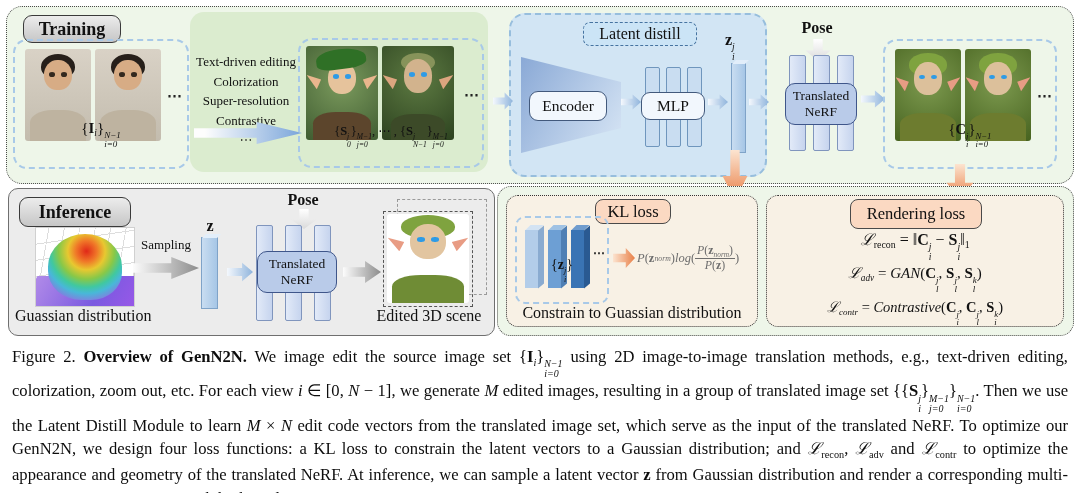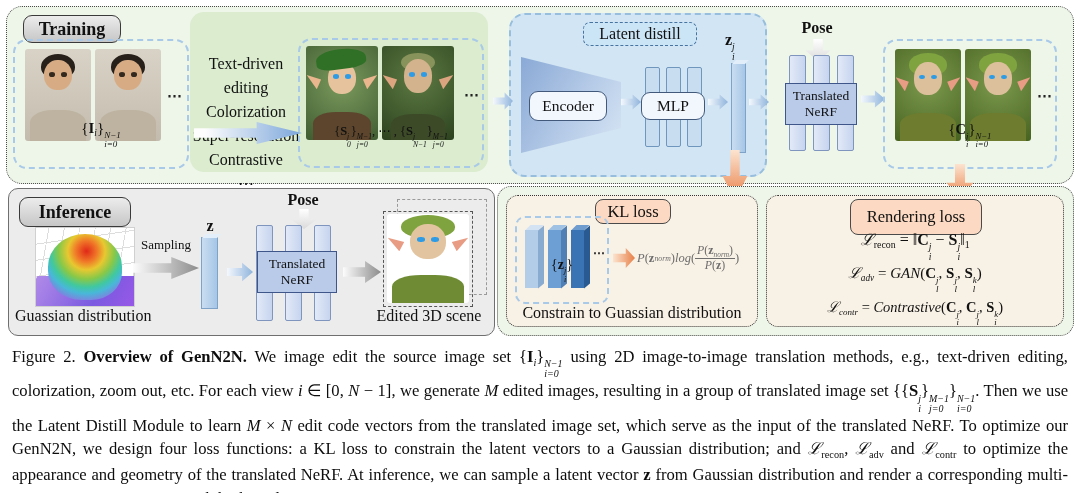--- a/index.html
+++ b/index.html
@@ -17,21 +17,21 @@
 
   
   .pill{position:absolute;display:flex;align-items:center;justify-content:center;
         border-radius:9px;box-sizing:border-box;}
   .pill.gray{background:linear-gradient(180deg,#ececec,#c6c6c6);border:1.6px solid #3a3a3a;
              font-weight:bold;font-size:18px;}
   .pill.greenlab{background:#e6f3da;border:1.3px dashed #4a4a4a;border-radius:7px;font-size:16px;}
   .pill.bluelab{background:#cbe4f6;border:1.3px dashed #4673a0;border-radius:7px;font-size:16px;}
   .pill.peach{background:#fbd9c2;border:1.4px solid #4a4a4a;border-radius:8px;font-size:16.5px;}
   .pill.node{background:#f2f7fd;border:1.4px solid #42597c;border-radius:9px;font-size:15.5px;}
-  .pill.nerf{background:#b9cbe9;border:1.5px solid #3f568a;border-radius:0;
+  .pill.nerf{background:#b9cbe9;border:1.5px solid #3f568a;border-radius:10px;
              font-size:13.5px;flex-direction:column;line-height:1.15;}
 
   
   .dash-box{position:absolute;border:2px dashed #a8c9e8;border-radius:14px;box-sizing:border-box;}
   .mathlab{position:absolute;bottom:18px;left:0;right:0;text-align:center;}
   .dots{position:absolute;font-weight:bold;font-size:15px;color:#222;letter-spacing:1px;}
 
   
   .ar-r{clip-path:polygon(0 32%,58% 32%,58% 8%,100% 50%,58% 92%,58% 68%,0 68%);}
   .ar-d{clip-path:polygon(32% 0,68% 0,68% 52%,98% 52%,50% 100%,2% 52%,32% 52%);}
@@ -116,21 +116,21 @@
 
   
   .msub{font-size:0.62em;vertical-align:-0.35em;}
   .mst{display:inline-flex;flex-direction:column;align-items:flex-start;vertical-align:-0.55em;
        line-height:1;font-size:0.6em;font-style:italic;}
   .frac{display:inline-flex;flex-direction:column;align-items:center;vertical-align:-0.95em;
         line-height:1.1;font-size:0.95em;}
   .frac .num{padding:0 2px;border-bottom:1px solid currentColor;}
   .frac .den{padding:0 2px;}
 
-  .methods{position:absolute;text-align:center;font-size:16px;line-height:1.5;}
+  .methods{position:absolute;text-align:center;font-size:13px;line-height:1.5;}
   .txt{position:absolute;}
   .caption{position:absolute;left:12px;top:345px;width:1056px;font-size:16.6px;
            line-height:1.43;text-align:justify;color:#0d0d0d;}
 </style>
 </head>
 <body>
 
 <div class="page">
 
   <div class="strip">
@@ -344,21 +344,21 @@
           <span class="frac">
             <span class="num"><span style="font-style: italic;">P</span><span>(</span><span style="font-weight: bold;">z</span><span class="msub" style="font-style: italic;">norm</span><span>)</span></span>
             <span class="den"><span style="font-style: italic;">P</span><span>(</span><span style="font-weight: bold;">z</span><span>)</span></span>
           </span>
           <span>)</span>
         </div>
       <div class="mathlab" style="font-size:16px;bottom:4px;">Constrain to Guassian distribution</div>
     </div>
 
     <div class="abs" style="left:268px;top:8px;width:298px;height:132px;background:#f8f1e5;border:1.6px dotted #333;border-radius:12px;box-sizing:border-box;">
-      <div class="pill peach" style="left:83px;top:3px;width:132px;height:36px;">Rendering loss</div>
+      <div class="pill peach" style="left:83px;top:3px;width:132px;height:30px;">Rendering loss</div>
       <div class="txt" style="left:0;top:32px;width:100%;text-align:center;font-size:16px;"><span style="font-style: italic;">ℒ</span><span class="msub">recon</span><span> = </span><span>‖</span><span style="font-weight: bold;">C</span><span class="mst">
             <span>j</span>
             <span>i</span>
           </span><span> − </span><span style="font-weight: bold;">S</span><span class="mst">
             <span>j</span>
             <span>i</span>
           </span><span>‖</span><span class="msub">1</span></div>
       <div class="txt" style="left:0;top:66px;width:100%;text-align:center;font-size:15px;"><span style="font-style: italic;">ℒ</span><span class="msub" style="font-style: italic;">adv</span><span> = </span><span style="font-style: italic;">GAN</span><span>(</span><span style="font-weight: bold;">C</span><span class="mst">
             <span>j</span>
             <span>l</span>

